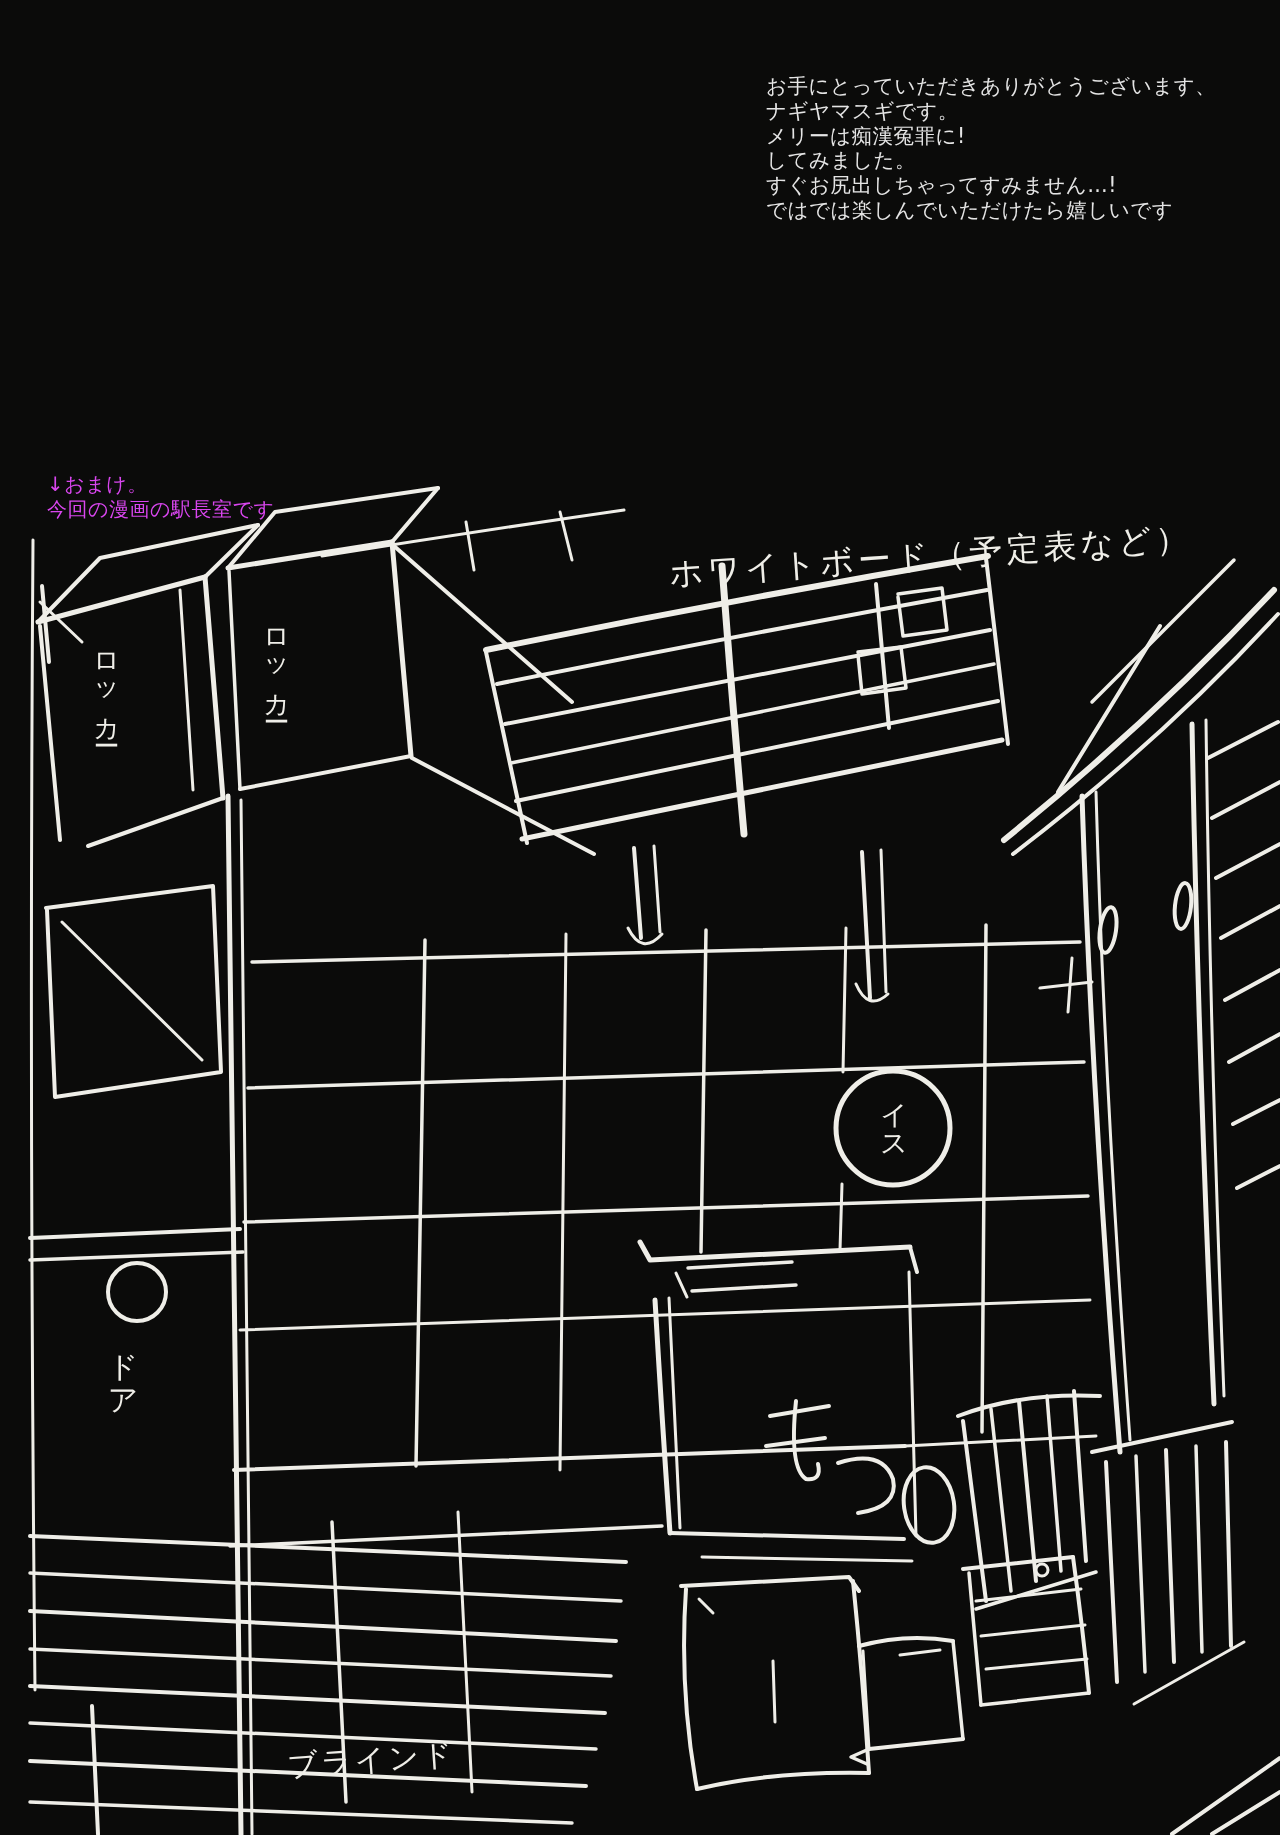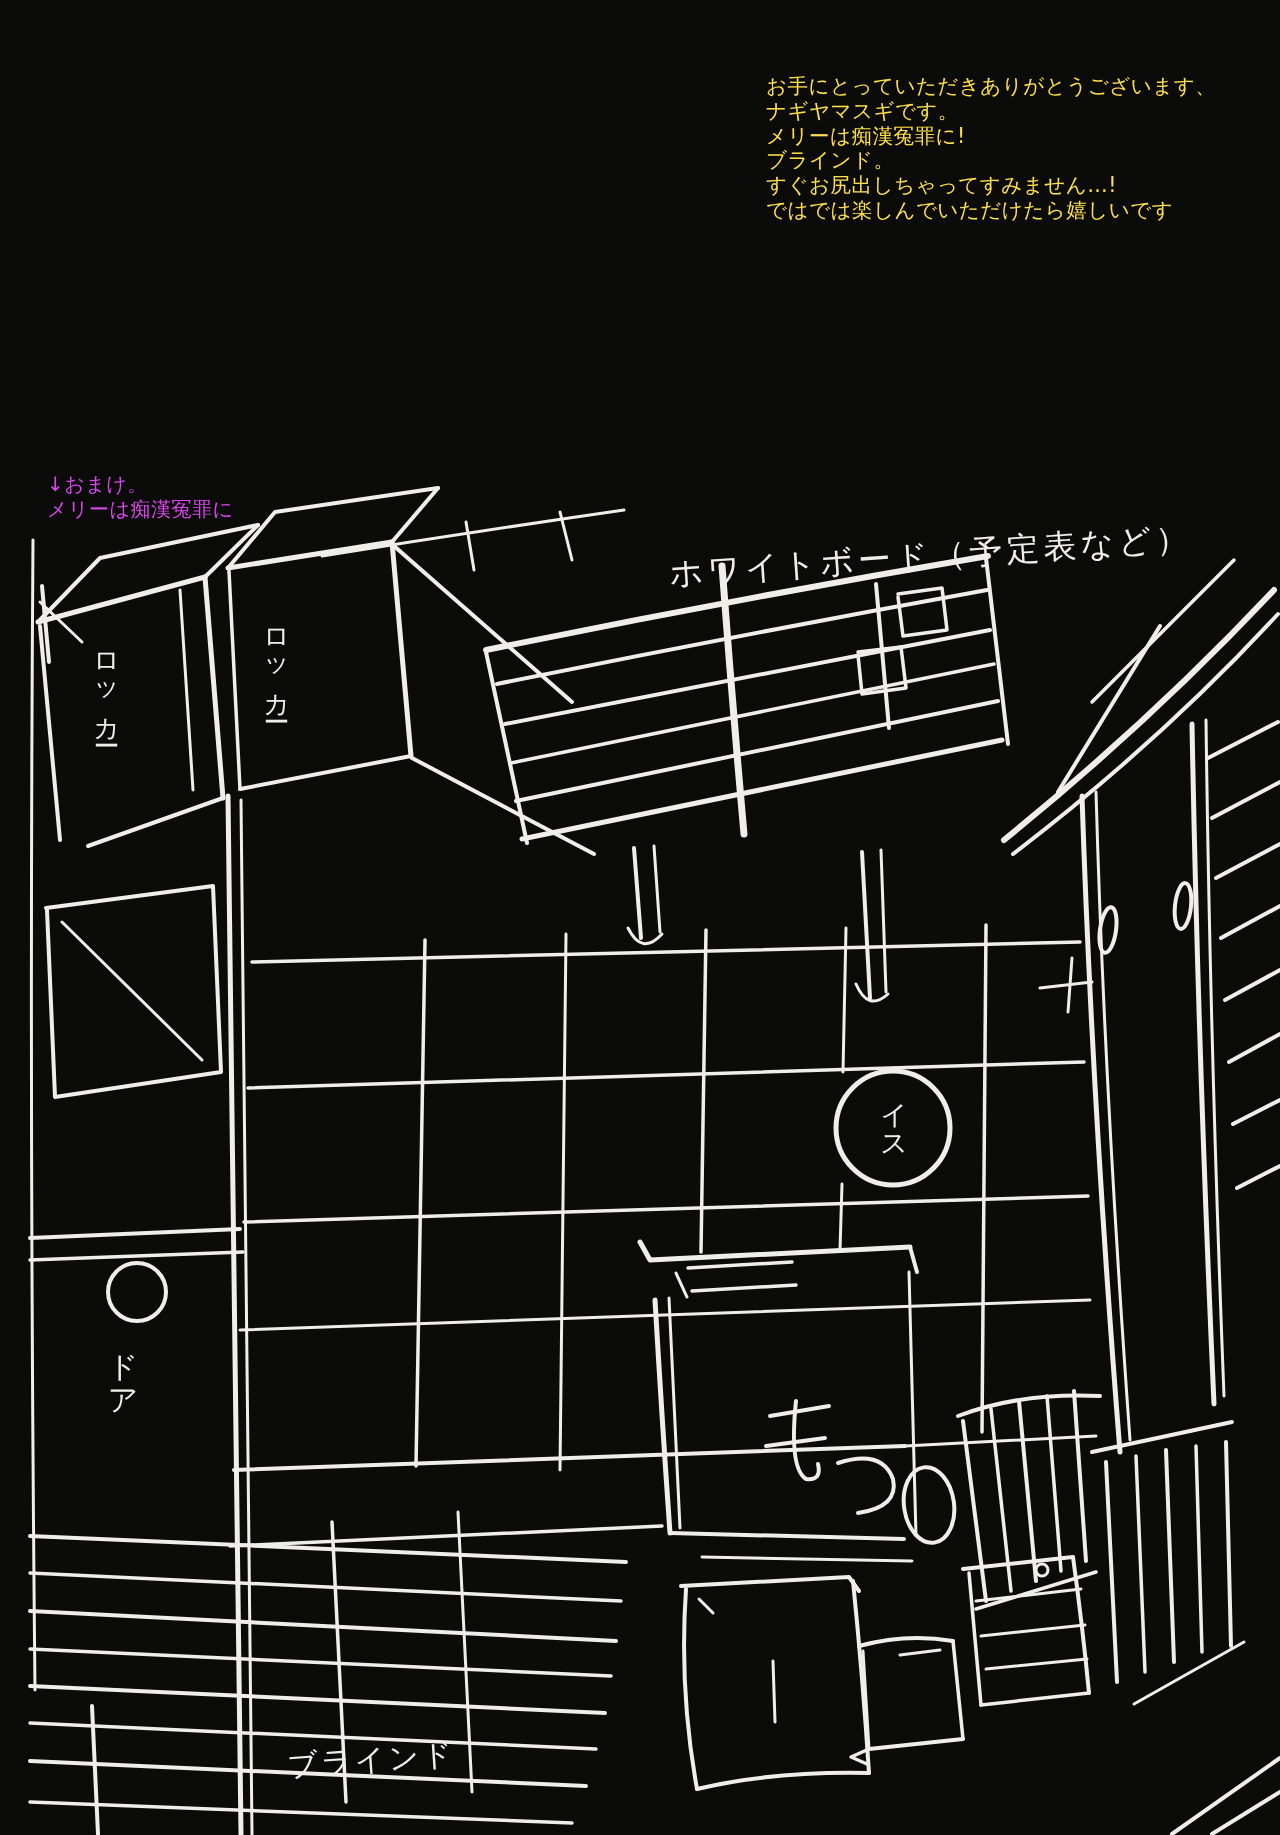--- a/index.html
+++ b/index.html
@@ -7,21 +7,21 @@
     position:relative;
     width:1280px;height:1835px;
     background:#0b0b0a;
     overflow:hidden;
     font-family:"DejaVu Sans",sans-serif;
   }
   .sketch{position:absolute;left:0;top:0;width:1280px;height:1835px;}
   .afterword{
     position:absolute;left:766px;top:74px;width:470px;
     font-size:20.5px;line-height:24.8px;letter-spacing:.5px;
-    color:#fde047;
+    color:#e5e5e5;
   }
   .omake{
     position:absolute;left:47px;top:472px;width:560px;
     font-size:20px;line-height:24.5px;letter-spacing:.5px;
     color:#d946ef;
   }
   .hand{
     position:absolute;color:#efeee8;
     white-space:nowrap;
   }
@@ -208,28 +208,28 @@
       <path d="M981,1636 L1085,1625" stroke-width="3"></path>
       <path d="M986,1669 L1087,1659" stroke-width="3"></path>
       <circle cx="1042" cy="1570" r="6" stroke-width="3"></circle>
     </g>
   </svg>
 
   <div class="afterword">
     <div>お手にとっていただきありがとうございます、</div>
     <div>ナギヤマスギです。</div>
     <div>メリーは痴漢冤罪に!</div>
-    <div>ブラインド。</div>
+    <div>してみました。</div>
     <div>すぐお尻出しちゃってすみません…!</div>
     <div>ではでは楽しんでいただけたら嬉しいです</div>
   </div>
 
   <div class="omake">
     <div>↓おまけ。</div>
-    <div>メリーは痴漢冤罪に</div>
+    <div>今回の漫画の駅長室です</div>
   </div>
 
   <div class="hand hand-h lbl-whiteboard">ホワイトボード（予定表など）</div>
   <div class="hand hand-v lbl-locker1">ロッカー</div>
   <div class="hand hand-v lbl-locker2">ロッカー</div>
   <div class="hand hand-v lbl-door">ドア</div>
   <div class="hand hand-v lbl-chair">イス</div>
   <div class="hand hand-h lbl-blinds">ブラインド</div>
 
 </div>

